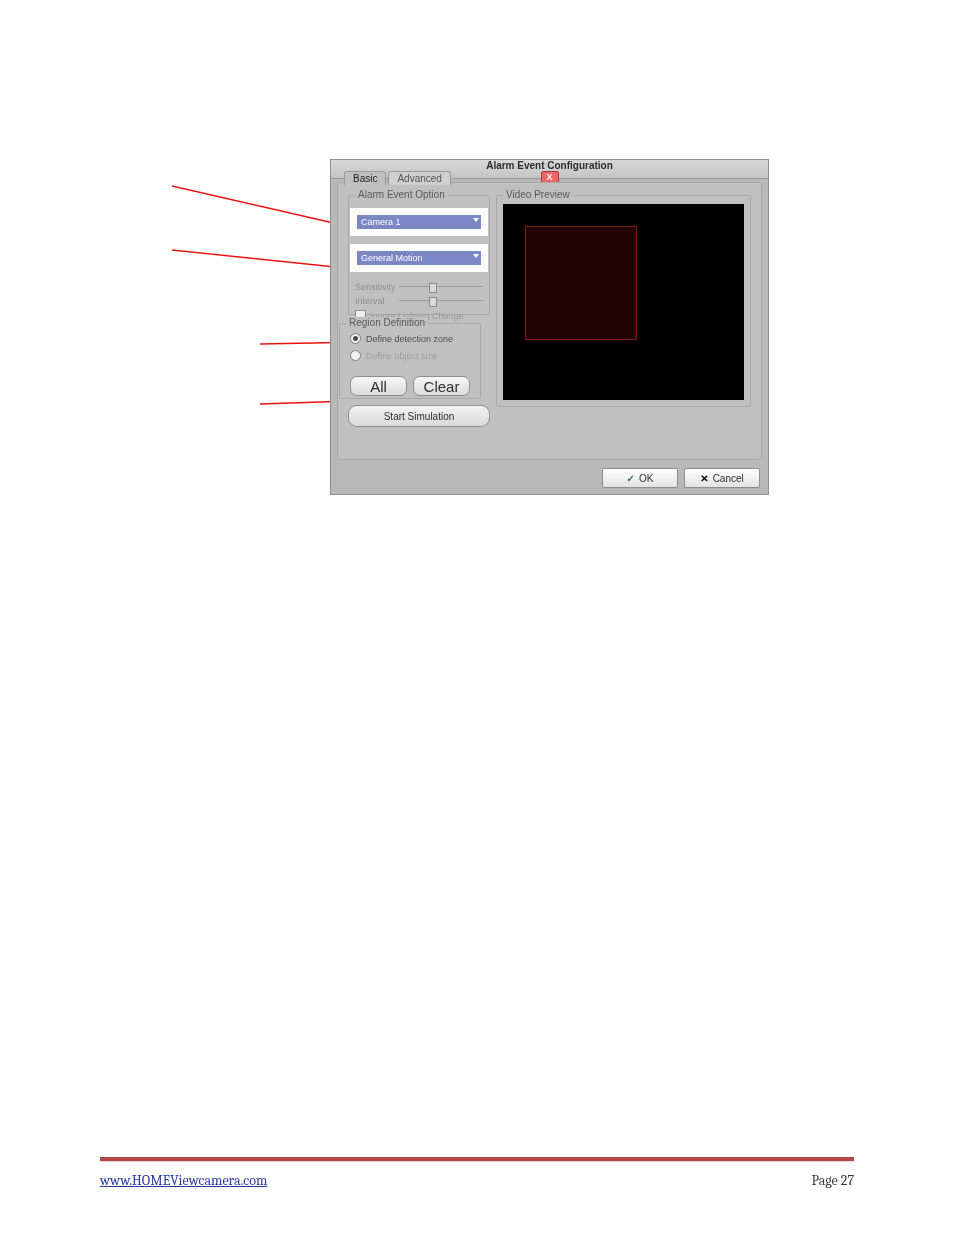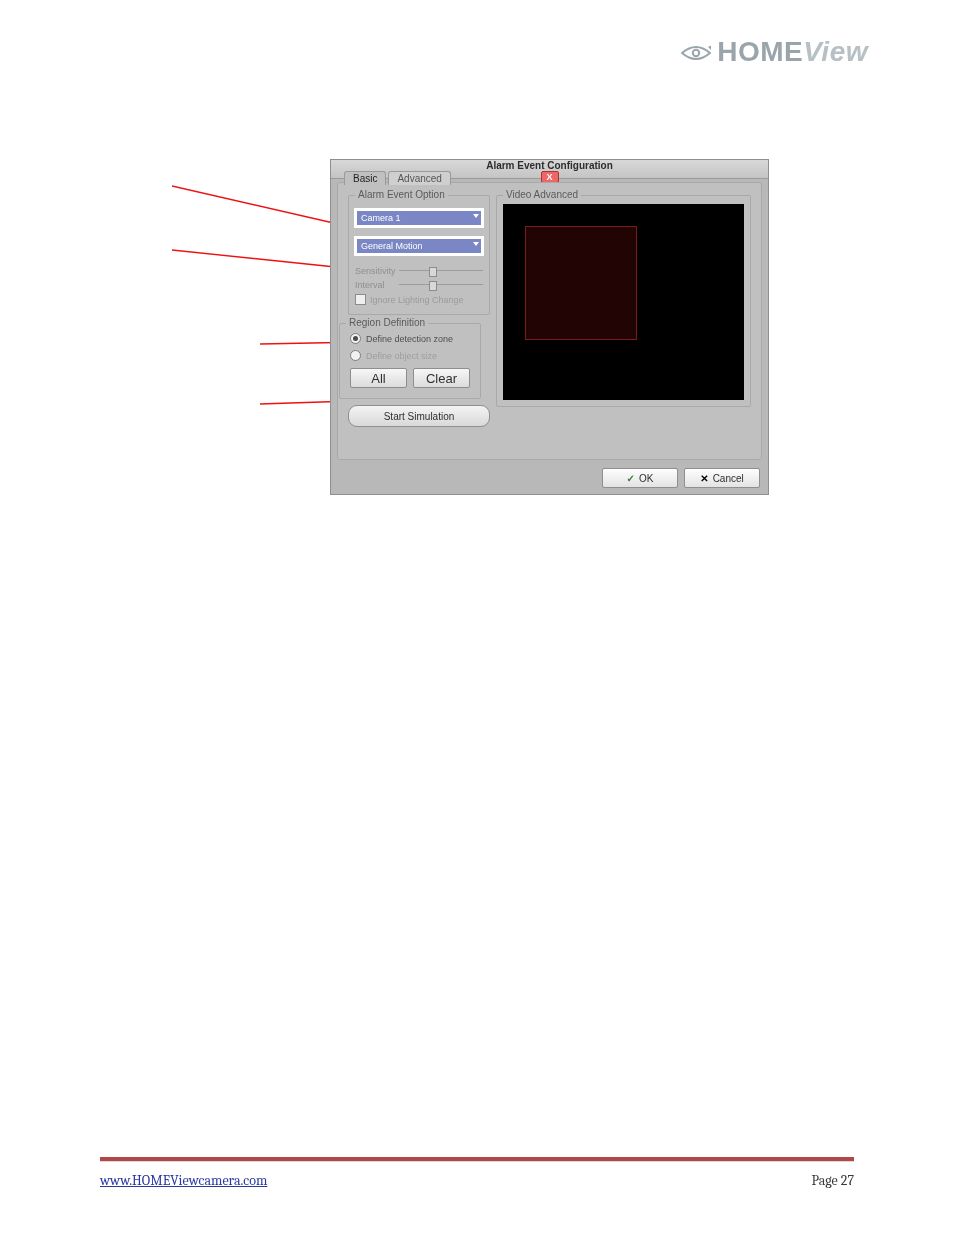--- a/index.html
+++ b/index.html
@@ -132,21 +132,21 @@
   .combo{
     display:block;
     margin:4px auto 8px auto;
     width:120px;
     height:14px;
     background:#7a87c4;
     color:#fff;
     font-size:9px;
     padding-left:4px;
     line-height:14px;
-    border:3px solid #ffffff;
+    border:7px solid #ffffff;
     position:relative;
   }
   .combo::after{
     content:"";
     position:absolute;
     right:2px; top:3px;
     border-left:3px solid transparent;
     border-right:3px solid transparent;
     border-top:4px solid #fff;
   }
@@ -212,24 +212,25 @@
   }
   .btn-row{
     display:flex; gap:6px;
     padding:4px 10px 0 10px;
   }
   .small-btn{
     flex:1;
     height:18px;
     background:linear-gradient(#f7f7f7,#dcdcdc);
     border:1px solid #8e8e8e;
-    border-radius:2px;
+    border-radius:7px;
     display:flex;align-items:center;justify-content:center;
-    font-size:13px;
+    font-size:15px;
     color:#303030;
+    margin-top:8px;
   }
   .preview{
     left:158px; top:12px; right:10px; height:210px;
   }
   .preview .screen{
     position:absolute;
     left:6px;right:6px;top:8px;bottom:6px;
     background:#000;
   }
   .preview .zone{
@@ -286,29 +287,20 @@
   .footer a{
     color:#2a3aa0;
     text-decoration:underline;
   }
 </style>
 </head>
 <body>
 
 <div class="page">
 
-  <div class="logo">
-    <span class="eye">
-      <svg width="30" height="20" viewBox="0 0 30 20">
-        <path d="M1 10 Q15 -2 29 10 Q15 22 1 10 Z" fill="none" stroke="#9aa5ab" stroke-width="2"></path>
-        <circle cx="15" cy="10" r="3.2" fill="none" stroke="#9aa5ab" stroke-width="2"></circle>
-        <path d="M27 4 l6 -3 l-3 6 Z" fill="#9aa5ab"></path>
-      </svg>
-    </span><span>HOME</span><span class="view">View</span>
-  </div>
 
   <svg class="ann" style="left:172px;top:158px;" width="220" height="260">
     <line x1="0" y1="28" x2="192" y2="72" stroke="#e11" stroke-width="1.4"></line>
     <line x1="0" y1="92" x2="192" y2="112" stroke="#e11" stroke-width="1.4"></line>
     <line x1="88" y1="186" x2="192" y2="184" stroke="#e11" stroke-width="1.4"></line>
     <line x1="88" y1="246" x2="210" y2="242" stroke="#e11" stroke-width="1.4"></line>
   </svg>
 
   <div class="shot">
     <div class="titlebar">
@@ -354,21 +346,21 @@
         </div>
         <div class="btn-row">
           <div class="small-btn">All</div>
           <div class="small-btn">Clear</div>
         </div>
       </div>
 
       <div class="sim-btn">Start Simulation</div>
 
       <div class="group preview">
-        <span class="legend">Video Advanced</span>
+        <span class="legend">Video Preview</span>
         <div class="screen">
           <div class="zone"></div>
         </div>
       </div>
     </div>
 
     <div class="dlg-footer">
       <div class="dlg-btn">
         <span class="ok-mark">✓</span>
         <span>OK</span>

